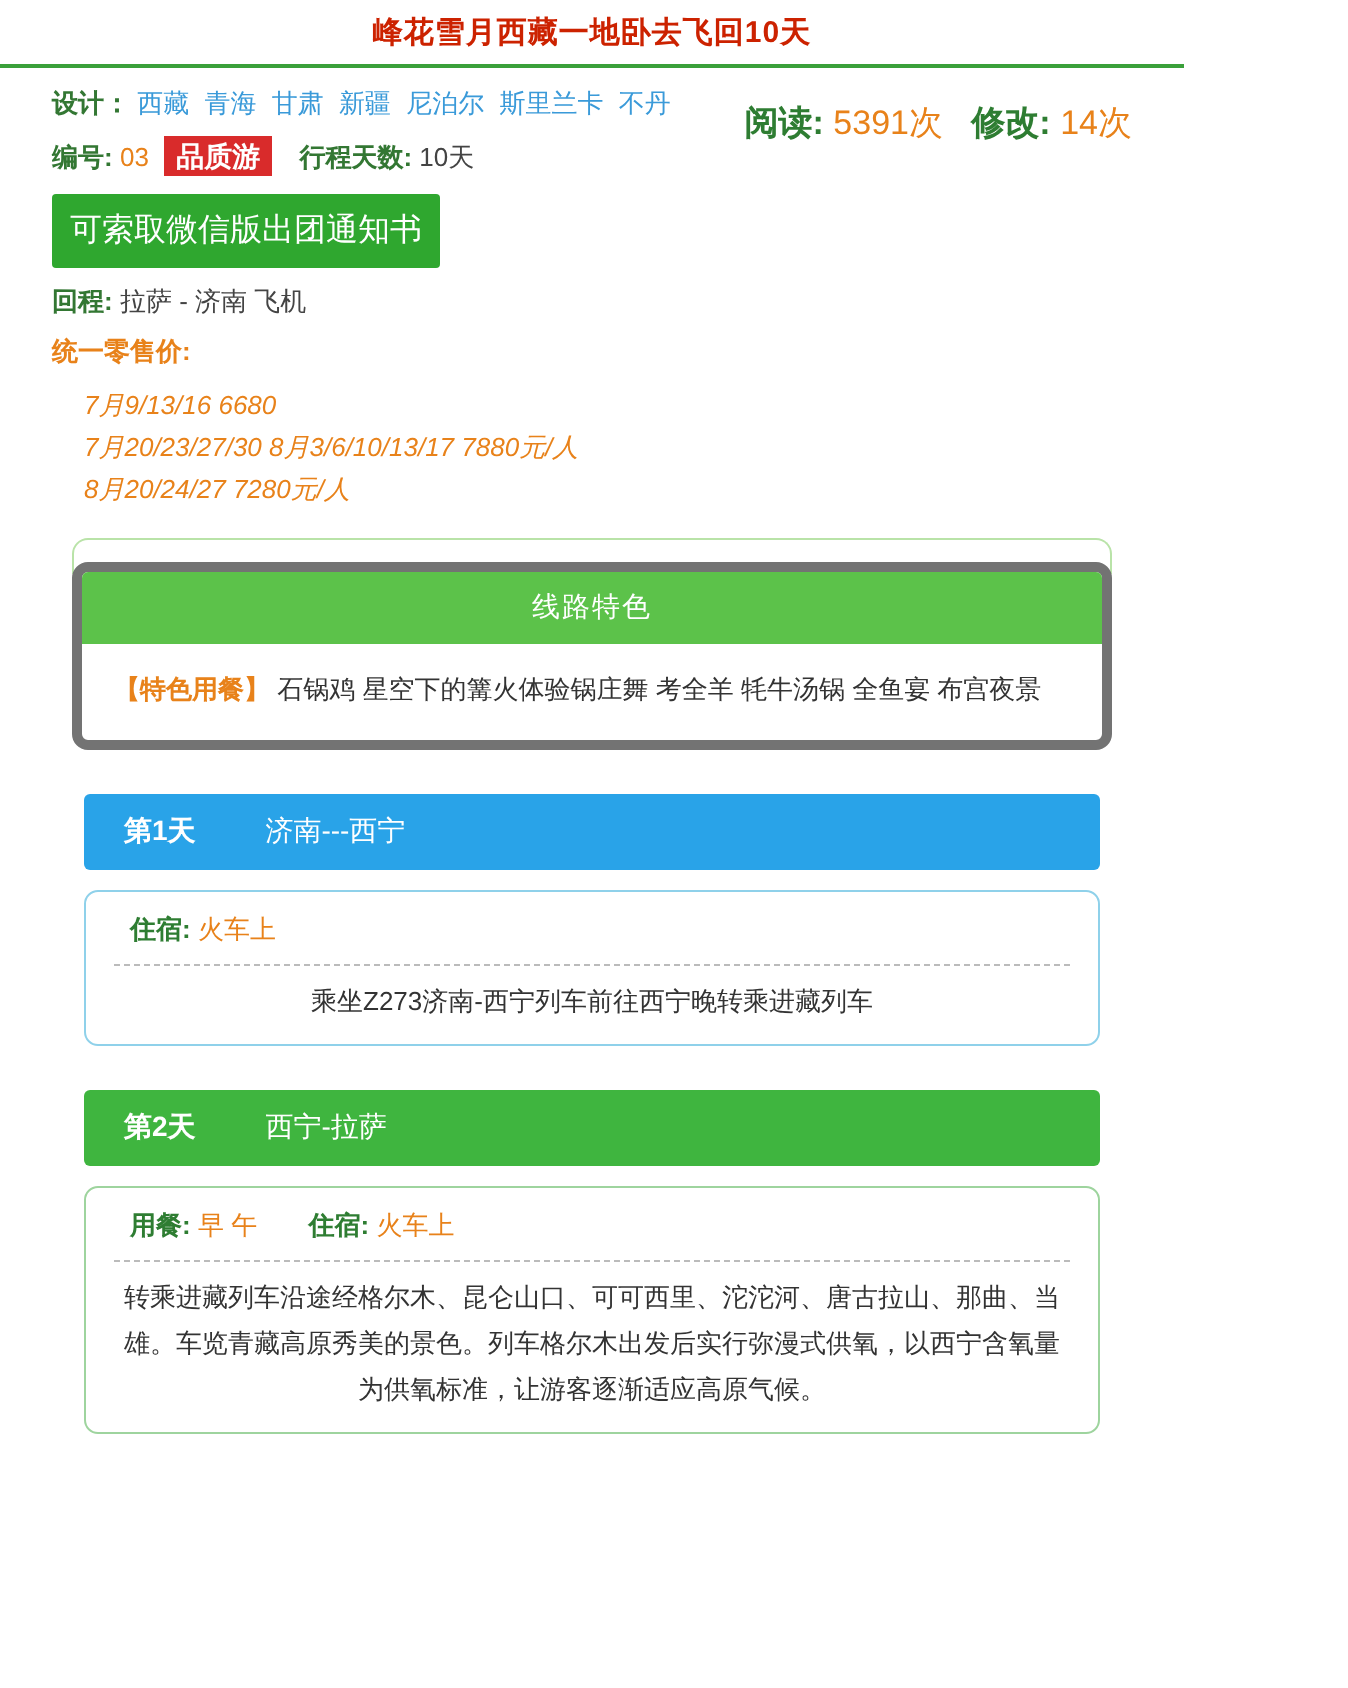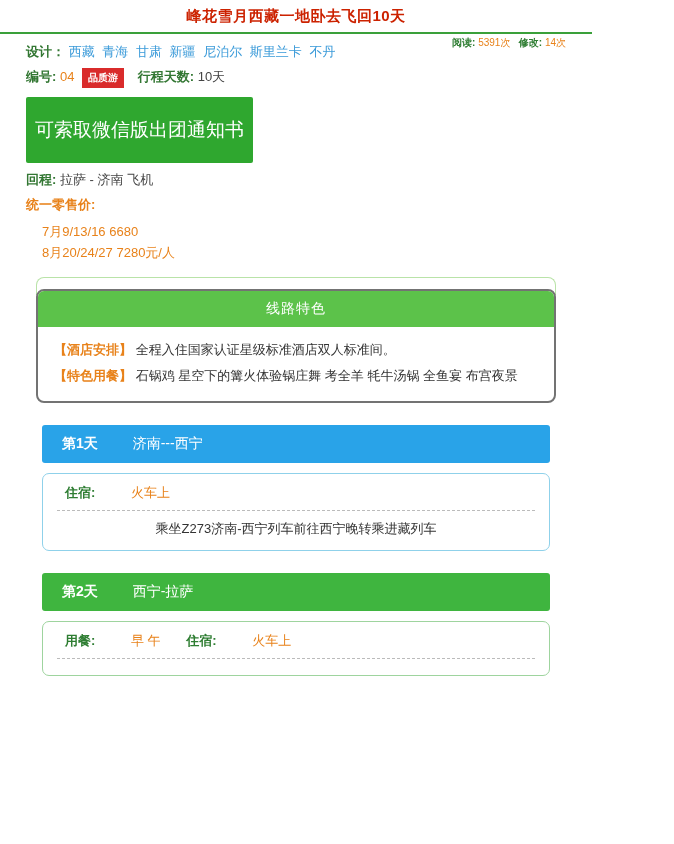--- a/index.html
+++ b/index.html
@@ -33,63 +33,63 @@
     padding: 9px 26px 4px 26px;
     position: relative;
   }
   .row { margin: 0 0 7px 0; line-height: 18px; }
   .lbl { color: #337733; font-weight: bold; }
   .dest { color: #3a9ad9; }
   .dest span { margin-right: 4px; }
   .readrow {
     position: absolute;
     right: 26px;
-    top: 2px;
-    font-size: 10px;
+    top: 16px;
+    font-size: 17px;
     white-space: nowrap;
   }
   .readrow .k { color: #2e7d32; font-weight: bold; }
   .readrow .v { color: #e8821a; }
   .badge-red {
     display: inline-block;
     background: #d92b2b;
     color: #fff;
     font-weight: bold;
     padding: 1px 6px;
     margin: 0 10px 0 4px;
-    font-size: 10px;
+    font-size: 14px;
   }
   .badge-green {
     display: inline-block;
     background: #2fa72f;
     color: #fff;
-    padding: 20px 9px;
-    font-size: 19px;
+    padding: 8px 9px;
+    font-size: 16px;
     border-radius: 2px;
     margin: 2px 0 8px 0;
   }
   .num { color: #e8821a; }
   .txt-dark { color: #444; }
   .price-title { color: #e8821a; font-weight: bold; }
-  .price-line { color: #e8821a; padding-left: 16px; line-height: 21px; }
+  .price-line { color: #e8821a; padding-left: 16px; line-height: 21px; font-style: italic; }
 
   
   .empty-box {
     margin: 10px 36px 0 36px;
     height: 18px;
     border: 1px solid #b9e3a8;
     border-bottom: none;
     border-radius: 8px 8px 0 0;
     background: #fff;
   }
 
   
   .feature-wrap {
     margin: -6px 36px 0 36px;
-    border: 2px solid #737373;
+    border: 5px solid #737373;
     border-radius: 8px;
     overflow: hidden;
     background: #fff;
   }
   .feature-head {
     background: #5cc24a;
     color: #fff;
     text-align: center;
     font-size: 14px;
     padding: 9px 0;
@@ -115,21 +115,21 @@
   .day-box {
     margin: 10px 42px 0 42px;
     border: 1px solid #8fd1ea;
     border-radius: 7px;
     padding: 9px 14px 10px 14px;
     background: #fff;
   }
   .day-box.green { border-color: #9ed49e; }
   .meta { line-height: 20px; font-size: 13px; padding-left: 8px; }
   .meta .k { color: #2e7d32; font-weight: bold; }
-  .meta .v { color: #e8821a; margin-left: 32px; }
+  .meta .v { color: #e8821a; }
   .meta .k2 { color: #2e7d32; font-weight: bold; margin-left: 22px; }
   .dashed {
     border-top: 1px dashed #bbbbbb;
     margin: 7px 0 6px 0;
   }
   .desc { line-height: 23px; color: #333; font-size: 13px; text-align: center; }
 </style>
 </head>
 <body>
 
@@ -157,53 +157,50 @@
         <span>甘肃</span>
         <span>新疆</span>
         <span>尼泊尔</span>
         <span>斯里兰卡</span>
         <span>不丹</span>
       </span>
     </div>
 
     <div class="row">
       <span class="lbl">编号:</span>
-      <span class="num">04</span>
+      <span class="num">03</span>
       <span class="badge-red">品质游</span>
       <span class="lbl">行程天数:</span>
       <span class="txt-dark">10天</span>
     </div>
 
     <div>
       <span class="badge-green">可索取微信版出团通知书</span>
     </div>
 
 
     <div class="row">
       <span class="lbl">回程:</span>
       <span class="txt-dark">拉萨 - 济南 飞机</span>
     </div>
 
     <div class="row">
       <span class="price-title">统一零售价:</span>
     </div>
 
     <div class="price-line">7月9/13/16 6680</div>
+    <div class="price-line">7月20/23/27/30 8月3/6/10/13/17 7880元/人</div>
     <div class="price-line">8月20/24/27 7280元/人</div>
   </div>
 
   <div class="empty-box"></div>
 
   <div class="feature-wrap">
     <div class="feature-head">线路特色</div>
     <div class="feature-body">
-      <div class="feat-row">
-        <span class="feat-tag">【酒店安排】</span>
-        <span class="feat-txt">全程入住国家认证星级标准酒店双人标准间。</span>
-      </div>
       <div class="feat-row">
         <span class="feat-tag">【特色用餐】</span>
         <span class="feat-txt">石锅鸡 星空下的篝火体验锅庄舞 考全羊 牦牛汤锅 全鱼宴 布宫夜景</span>
       </div>
     </div>
   </div>
 
   <div class="day-bar day-blue">
     <span class="dnum">第1天</span>
     <span>济南---西宁</span>
@@ -222,15 +219,16 @@
     <span>西宁-拉萨</span>
   </div>
   <div class="day-box green">
     <div class="meta">
       <span class="k">用餐:</span>
       <span class="v">早 午</span>
       <span class="k2">住宿:</span>
       <span class="v">火车上</span>
     </div>
     <div class="dashed"></div>
+    <div class="desc">转乘进藏列车沿途经格尔木、昆仑山口、可可西里、沱沱河、唐古拉山、那曲、当雄。车览青藏高原秀美的景色。列车格尔木出发后实行弥漫式供氧，以西宁含氧量为供氧标准，让游客逐渐适应高原气候。</div>
   </div>
 
 </div>
 
 </body></html>

